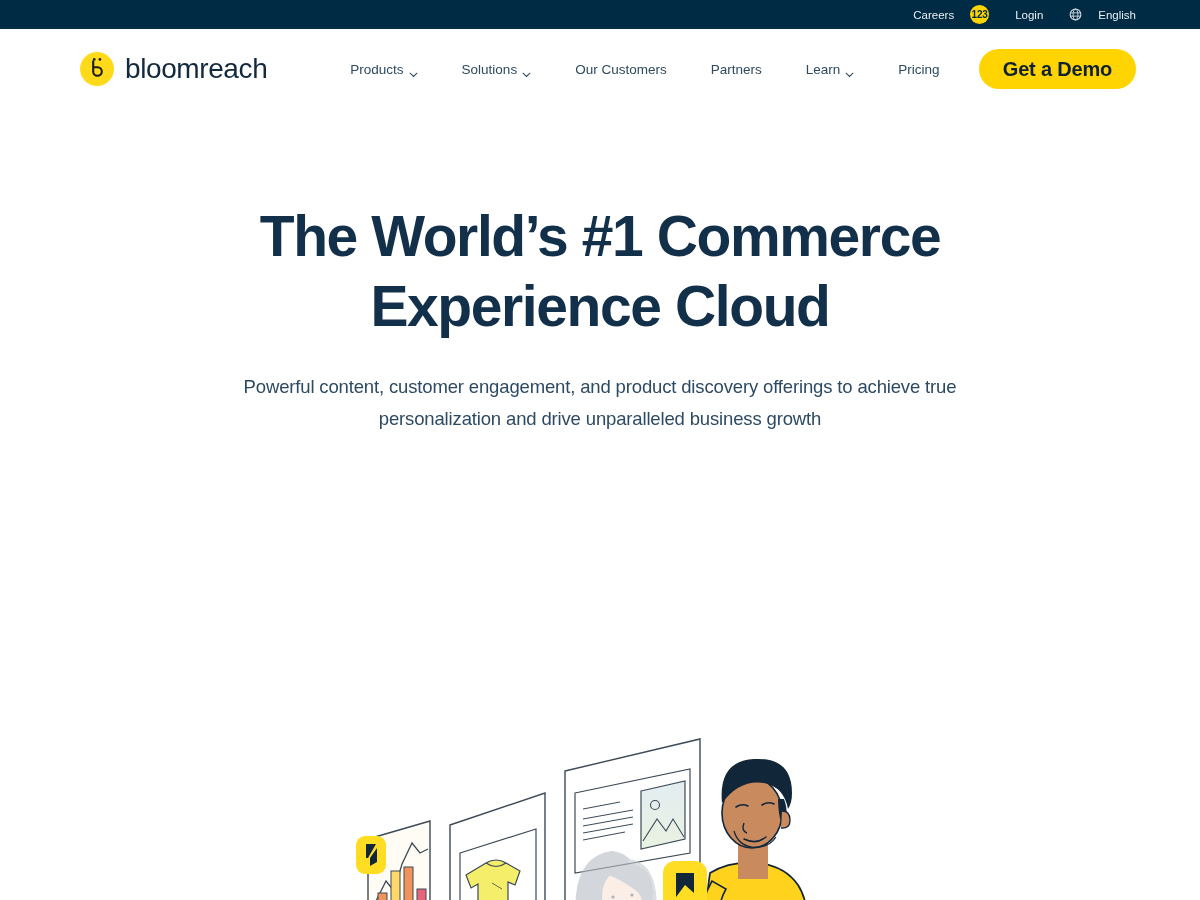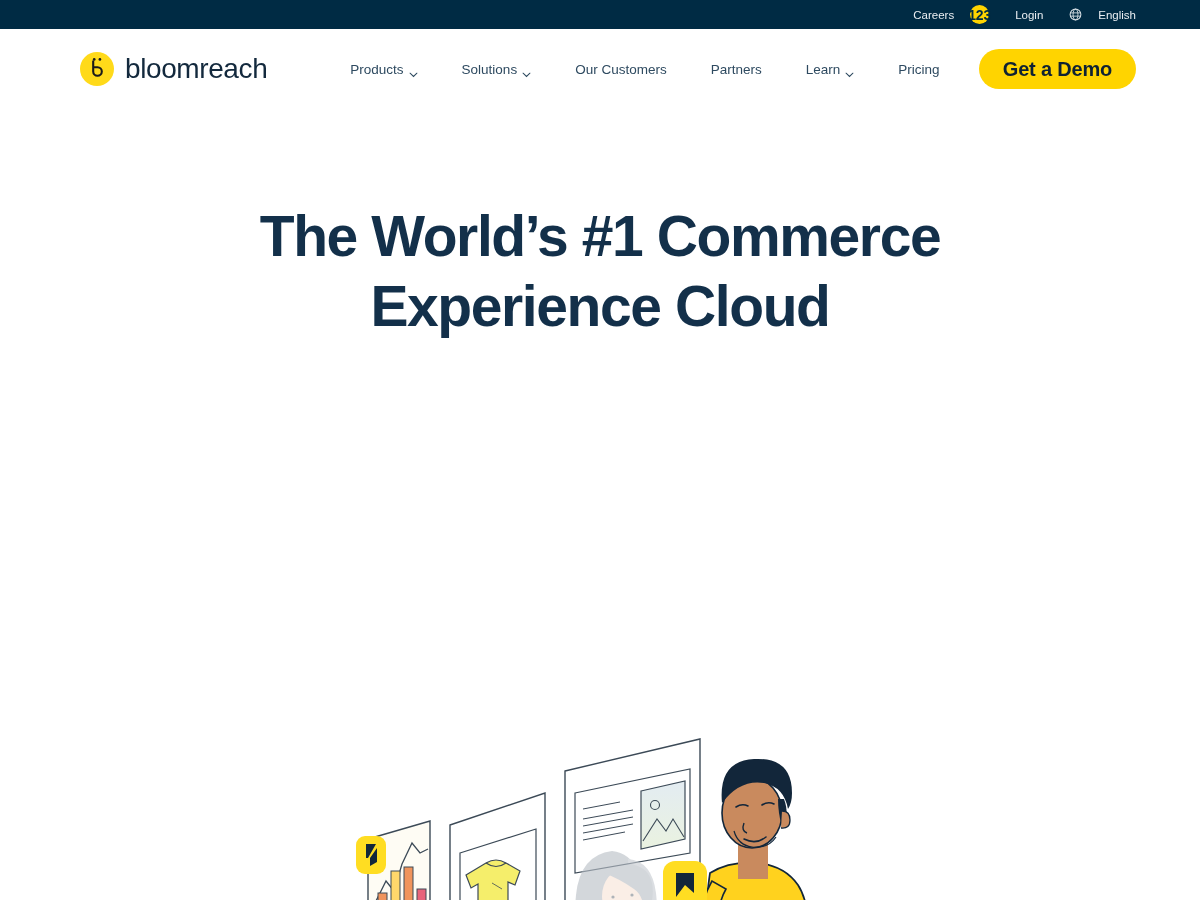--- a/index.html
+++ b/index.html
@@ -33,21 +33,21 @@
   }
   .topbar-item + .topbar-item { margin-left: 26px; }
   .careers-badge {
     display: inline-flex;
     align-items: center;
     justify-content: center;
     width: 19px; height: 19px;
     border-radius: 50%;
     background: #FFD400;
     color: #002B44;
-    font-size: 14px;
+    font-size: 10px;
     font-weight: bold;
     letter-spacing: -0.2px;
   }
   .globe-icon { display: inline-block; width: 13px; height: 13px; opacity: .92; }
 
   
   .mainnav {
     height: 80px;
     background: #fff;
     display: flex;
@@ -232,20 +232,24 @@
   <button class="demo-btn">Get a Demo</button>
 </nav>
 
 <section class="hero">
 
   <h1 class="hero-title">
     <span>The World’s #1 Commerce</span><br>
     <span>Experience Cloud</span>
   </h1>
 
+  <p class="hero-sub">
+    <span>Powerful content, customer engagement, and product discovery offerings to achieve</span>
+    <span>true personalization and drive unparalleled business growth</span>
+  </p>
 
 
   
   <div class="stage">
     <svg width="1200" height="370" viewBox="0 0 1200 370">
 
       <defs>
         <clipPath id="stageClip">
             <rect x="0" y="0" width="1200" height="370"></rect>
           </clipPath>

